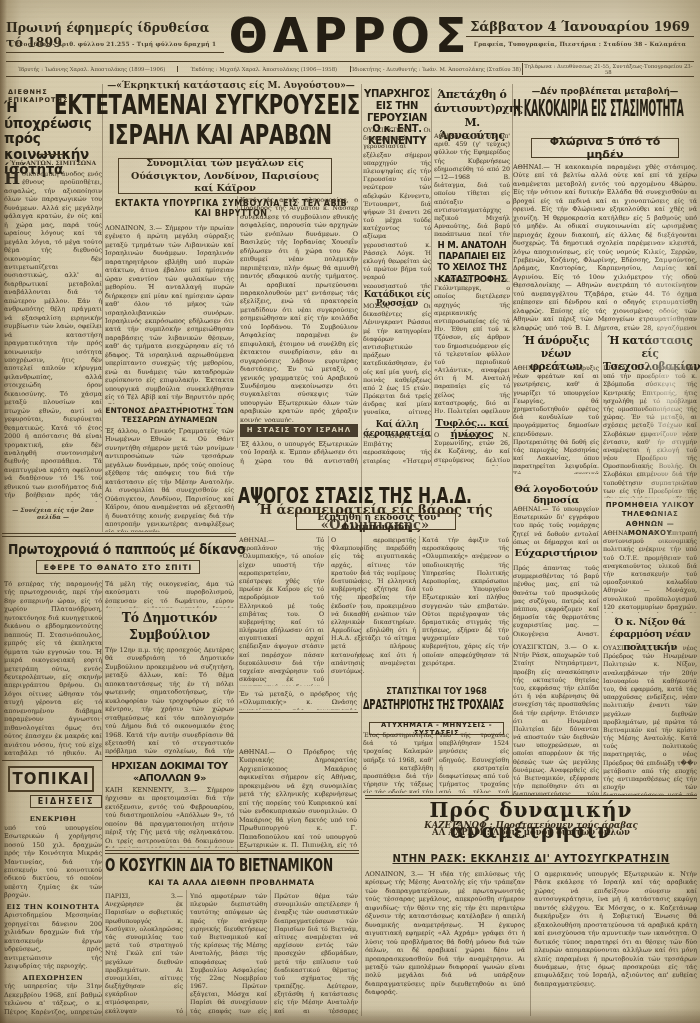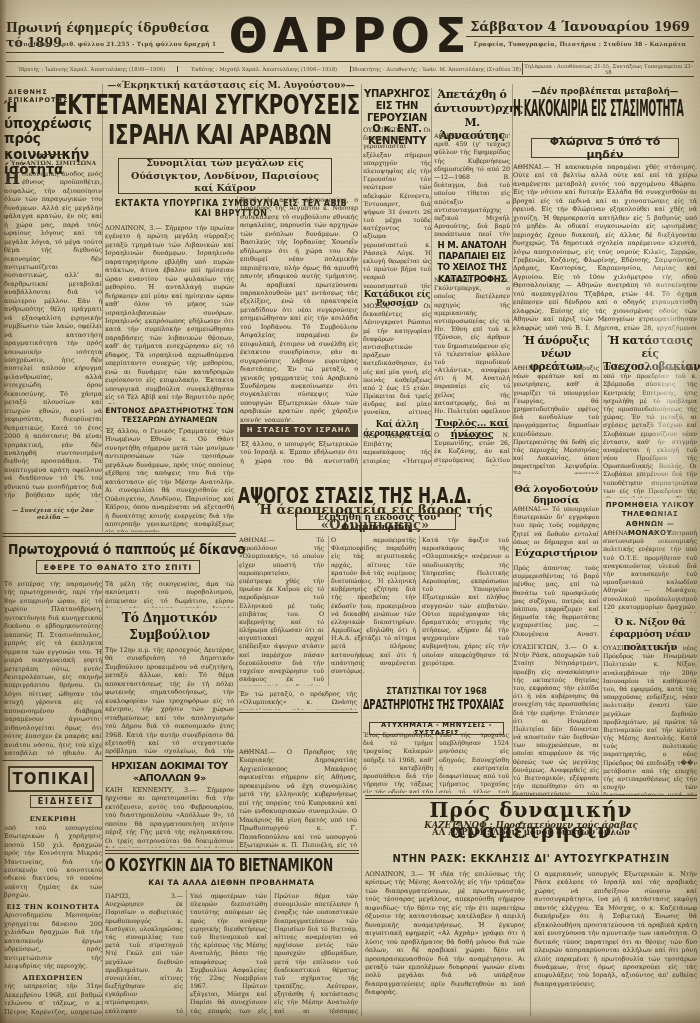--- a/index.html
+++ b/index.html
@@ -182,21 +182,21 @@
   <div class="headline nowrap" style="left:105px;top:856px;font-size:16px;transform:scale(.76,1.12);">Ο ΚΟΣΥΓΚΙΝ ΔΙΑ ΤΟ ΒΙΕΤΝΑΜΙΚΟΝ</div>
   <div class="crosshead" style="left:105px;top:878px;width:253px;font-size:7.5px;letter-spacing:.5px;">ΚΑΙ ΤΑ ΑΛΛΑ ΔΙΕΘΝΗ ΠΡΟΒΛΗΜΑΤΑ</div>
   <div class="body-col narrow" style="left:105px;top:892px;width:78px;height:124px;">ΠΑΡΙΣΙ, 3.— Ανεχώρησεν έκ Παρισίων ο σοβιετικός πρωθυπουργός κ. Κοσύγκιν, ολοκληρώσας τάς συνομιλίας του μετά τού στρατηγού Ντέ Γκώλ επί τών μεγάλων διεθνών προβλημάτων. Αι συνομιλίαι, αίτινες διεξήχθησαν είς εγκάρδιον ατμόσφαιραν, εκάλυψαν τό Βιετναμικόν, τήν Μέσην Ανατολήν καί τά ευρωπαϊκά θέματα, κατά τό κοινόν ανακοινωθέν.</div>
   <div class="body-col narrow" style="left:190px;top:892px;width:77px;height:124px;">Υπό αμφοτέρων τών πλευρών διεπιστώθη ταυτότης απόψεων ώς πρός τήν ανάγκην ειρηνικής διευθετήσεως τού Βιετναμικού καί τής κρίσεως τής Μέσης Ανατολής, βάσει τής αποφάσεως τού Συμβουλίου Ασφαλείας τής 22ας Νοεμβρίου 1967. Πρώτον εξάγεται, Μόσχα καί Παρίσι θά συνεχίσουν τάς επαφάς των είς όλα τά επίπεδα, κατά τό προσεχές διάστημα.</div>
   <div class="body-col narrow" style="left:274px;top:892px;width:84px;height:124px;">Πρώτον θέμα τών συνομιλιών απετέλεσεν ή έναρξις τών ουσιαστικών διαπραγματεύσεων τών Παρισίων διά τό Βιετνάμ, αίτινες αναμένεται νά αρχίσουν εντός τών προσεχών εβδομάδων, μετά τήν επίλυσιν τού διαδικαστικού θέματος τού σχήματος τής τραπέζης. Δεύτερον, εξητάσθη ή κατάστασις είς τήν Μέσην Ανατολήν καί αι τέσσαρες δυνάμεις.</div>
 
   <div class="hr2" style="left:365px;top:795px;width:332px;"></div>
   <div class="headline serifhead" style="left:365px;top:800px;width:332px;font-size:20px;letter-spacing:1px;">Πρός δυναμικήν άναμέτρησιν</div>
   <div class="kicker" style="left:365px;top:827px;width:332px;font-size:8.5px;">ΑΛ ΑΧΡΑΜ : Λύσις μόνον διά τών όπλων</div>
   <div class="kicker" style="left:365px;top:820px;width:332px;font-size:8.5px;font-style:italic;">ΚΑΖΕΤΑΝΩΦ : Προστατεύομεν τούς άραβας</div>
-  <div class="crosshead" style="left:365px;top:853px;width:332px;font-size:10px;letter-spacing:.5px;">ΝΤΗΝ ΡΑΣΚ: ΕΚΚΛΗΣΙΣ ΔΙ' ΑΥΤΟΣΥΓΚΡΑΤΗΣΙΝ</div>
+  <div class="crosshead" style="left:365px;top:853px;width:332px;font-size:10px;letter-spacing:.5px;text-decoration:underline;">ΝΤΗΝ ΡΑΣΚ: ΕΚΚΛΗΣΙΣ ΔΙ' ΑΥΤΟΣΥΓΚΡΑΤΗΣΙΝ</div>
   <div class="body-col" style="left:365px;top:870px;width:160px;height:146px;">ΛΟΝΔΙΝΟΝ, 3.— Ή ιδέα τής επιλύσεως τής κρίσεως τής Μέσης Ανατολής είς τήν τράπεζαν τών διαπραγματεύσεων, μέ πρωταγωνιστάς τούς τέσσαρας μεγάλους, απεκρούσθη σήμερον αιφνιδίως· τήν θέσιν της είς τήν έτι περαιτέρω όξυνσιν τής καταστάσεως κατέλαβεν ή απειλή δυναμικής αναμετρήσεως. Ή έγκυρος αιγυπτιακή εφημερίς «Αλ Αχράμ» γράφει ότι ή λύσις τού προβλήματος θά δοθή μόνον διά τών όπλων, αι δέ αραβικαί χώραι δέον νά προπαρασκευασθούν διά τήν αναμέτρησιν. Αι μεταξύ τών εμπολέμων διαφοραί γωνών είναι πολύ μεγάλαι διά νά υπάρξουν διαπραγματεύσεις πρίν διευθετηθούν αι ύπό διαφοράς.</div>
   <div class="body-col" style="left:534px;top:870px;width:163px;height:146px;">Ο αμερικανός υπουργός Εξωτερικών κ. Ντήν Ράσκ εκάλεσε τό Ισραήλ καί τάς αραβικάς χώρας νά επιδείξουν σύνεσιν καί αυτοσυγκράτησιν, ίνα μή ή κατάστασις εκφύγη παντός ελέγχου. Έκ Μόσχας, ο κ. Καζετάνωφ διεκήρυξεν ότι ή Σοβιετική Ένωσις θά εξακολουθήση προστατεύουσα τά αραβικά κράτη καί ενισχύουσα τήν αμυντικήν των ικανότητα. Ο δυτικός τύπος παρατηρεί ότι αι θέσεις τών δύο πλευρών απομακρύνονται αλλήλων καί ότι μόνη ελπίς παραμένει ή πρωτοβουλία τών τεσσάρων δυνάμεων, ήτις όμως προσκρούει είς τάς επιφυλάξεις τού Ισραήλ, αξιούντος απ' ευθείας διαπραγματεύσεις.</div>
 
   <div class="edge" style="left:0;top:0;width:7px;height:1023px;background:linear-gradient(90deg,rgba(70,50,25,.5),transparent);"></div>
   <div class="edge" style="left:0;top:1008px;width:700px;height:15px;background:linear-gradient(0deg,rgba(70,50,25,.4),transparent);"></div>
   <div class="edge" style="left:640px;top:180px;width:55px;height:420px;background:radial-gradient(ellipse at center,rgba(255,252,238,.5),transparent 70%);"></div>
   <div class="edge" style="left:60px;top:120px;width:140px;height:90px;background:radial-gradient(ellipse at center,rgba(120,95,55,.08),transparent 70%);"></div>
 
 </div>
 

